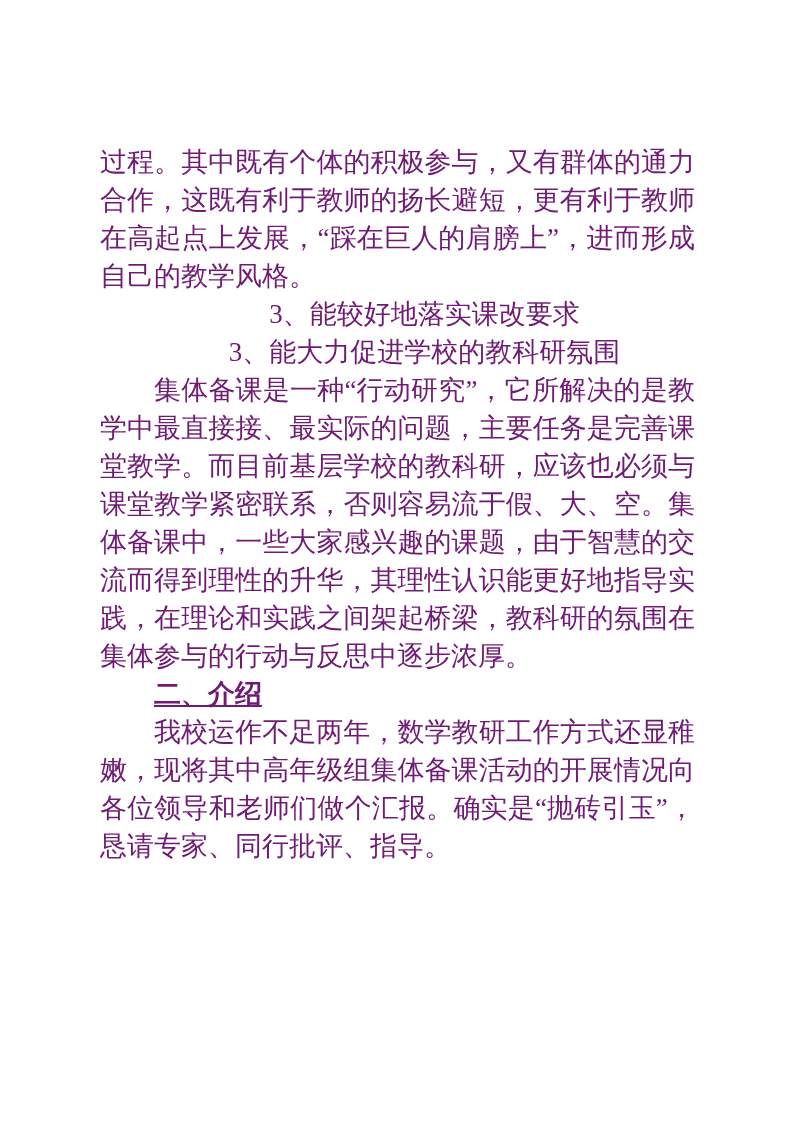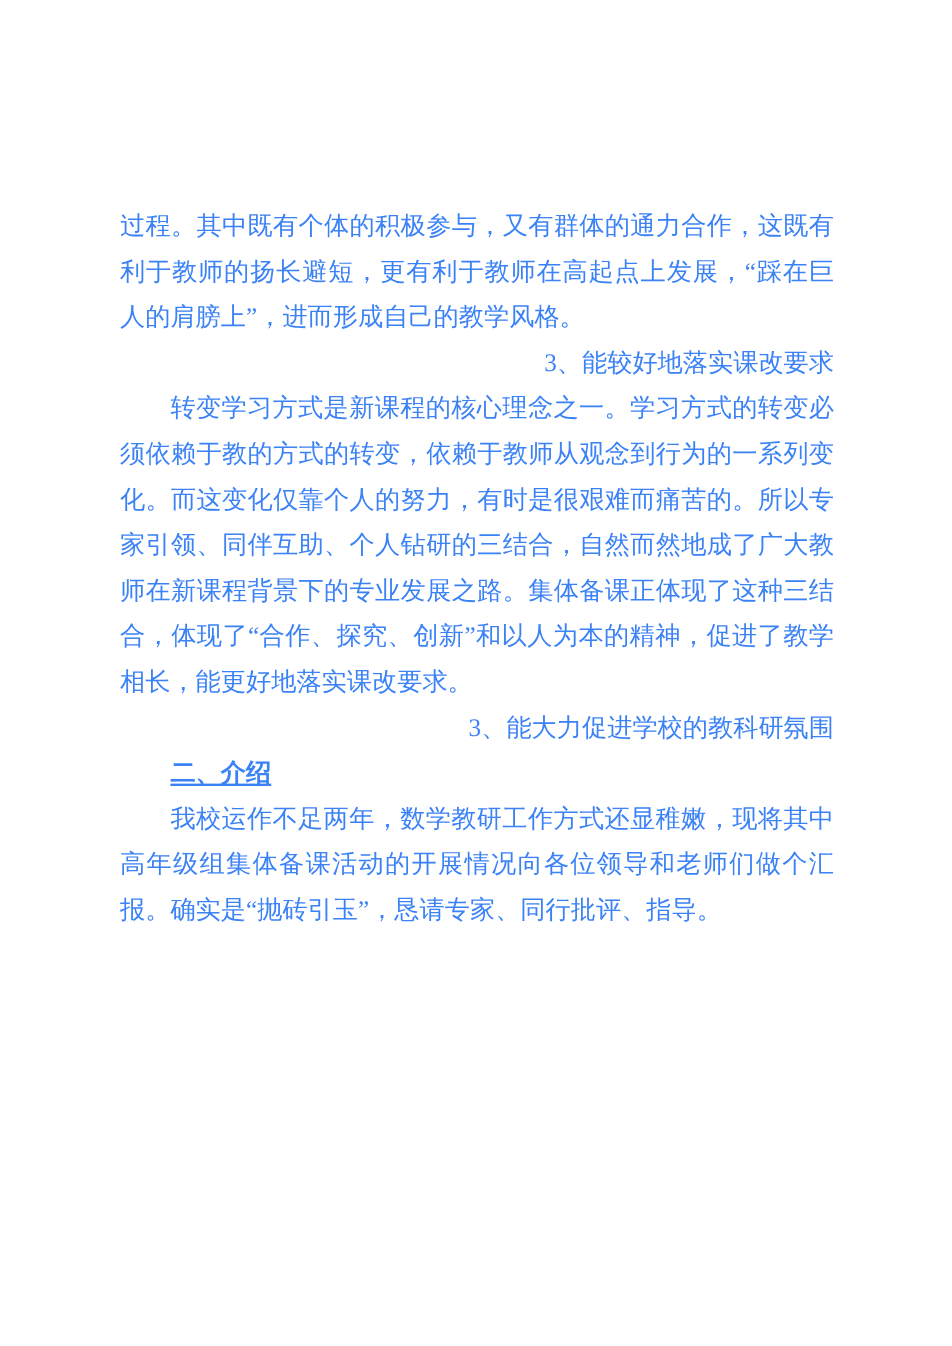--- a/index.html
+++ b/index.html
@@ -12,57 +12,56 @@
     width: 793px;
     height: 1122px;
     margin: 0 auto;
     background: #ffffff;
     box-sizing: border-box;
     padding: 143px 98px 0 100px;
     overflow: hidden;
   }
   .doc-body {
     font-family: "Liberation Serif", "DejaVu Serif", serif;
-    color: #3b82f6;
-    font-size: 21px;
+    color: #701a75;
+    font-size: 27px;
     line-height: 38px;
-    margin-top: 26px;
   }
   .doc-body p {
     margin: 0;
     text-align: justify;
     text-justify: inter-ideograph;
     text-indent: 2em;
     word-break: break-all;
   }
   .doc-body p.continuation {
     text-indent: 0;
   }
   .doc-body p.heading-num {
-    text-align: right;
+    text-align: center;
   }
   .doc-body p.heading-bold {
     font-weight: bold;
     text-align: left;
     text-decoration: underline;
   }
 </style>
 </head>
 <body>
 
 <div class="page">
   <div class="doc-body">
 
     <p class="continuation">过程。其中既有个体的积极参与，又有群体的通力合作，这既有利于教师的扬长避短，更有利于教师在高起点上发展，“踩在巨人的肩膀上”，进而形成自己的教学风格。</p>
 
     <p class="heading-num">3、能较好地落实课改要求</p>
 
-    <p class="body-paragraph">转变学习方式是新课程的核心理念之一。学习方式的转变必须依赖于教的方式的转变，依赖于教师从观念到行为的一系列变化。而这变化仅靠个人的努力，有时是很艰难而痛苦的。所以专家引领、同伴互助、个人钻研的三结合，自然而然地成了广大教师在新课程背景下的专业发展之路。集体备课正体现了这种三结合，体现了“合作、探究、创新”和以人为本的精神，促进了教学相长，能更好地落实课改要求。</p>
 
     <p class="heading-num">3、能大力促进学校的教科研氛围</p>
 
+    <p class="body-paragraph">集体备课是一种“行动研究”，它所解决的是教学中最直接接、最实际的问题，主要任务是完善课堂教学。而目前基层学校的教科研，应该也必须与课堂教学紧密联系，否则容易流于假、大、空。集体备课中，一些大家感兴趣的课题，由于智慧的交流而得到理性的升华，其理性认识能更好地指导实践，在理论和实践之间架起桥梁，教科研的氛围在集体参与的行动与反思中逐步浓厚。</p>
 
     <p class="heading-bold">二、介绍</p>
 
     <p class="body-paragraph">我校运作不足两年，数学教研工作方式还显稚嫩，现将其中高年级组集体备课活动的开展情况向各位领导和老师们做个汇报。确实是“抛砖引玉”，恳请专家、同行批评、指导。</p>
 
   </div>
 </div>
 
 </body></html>

